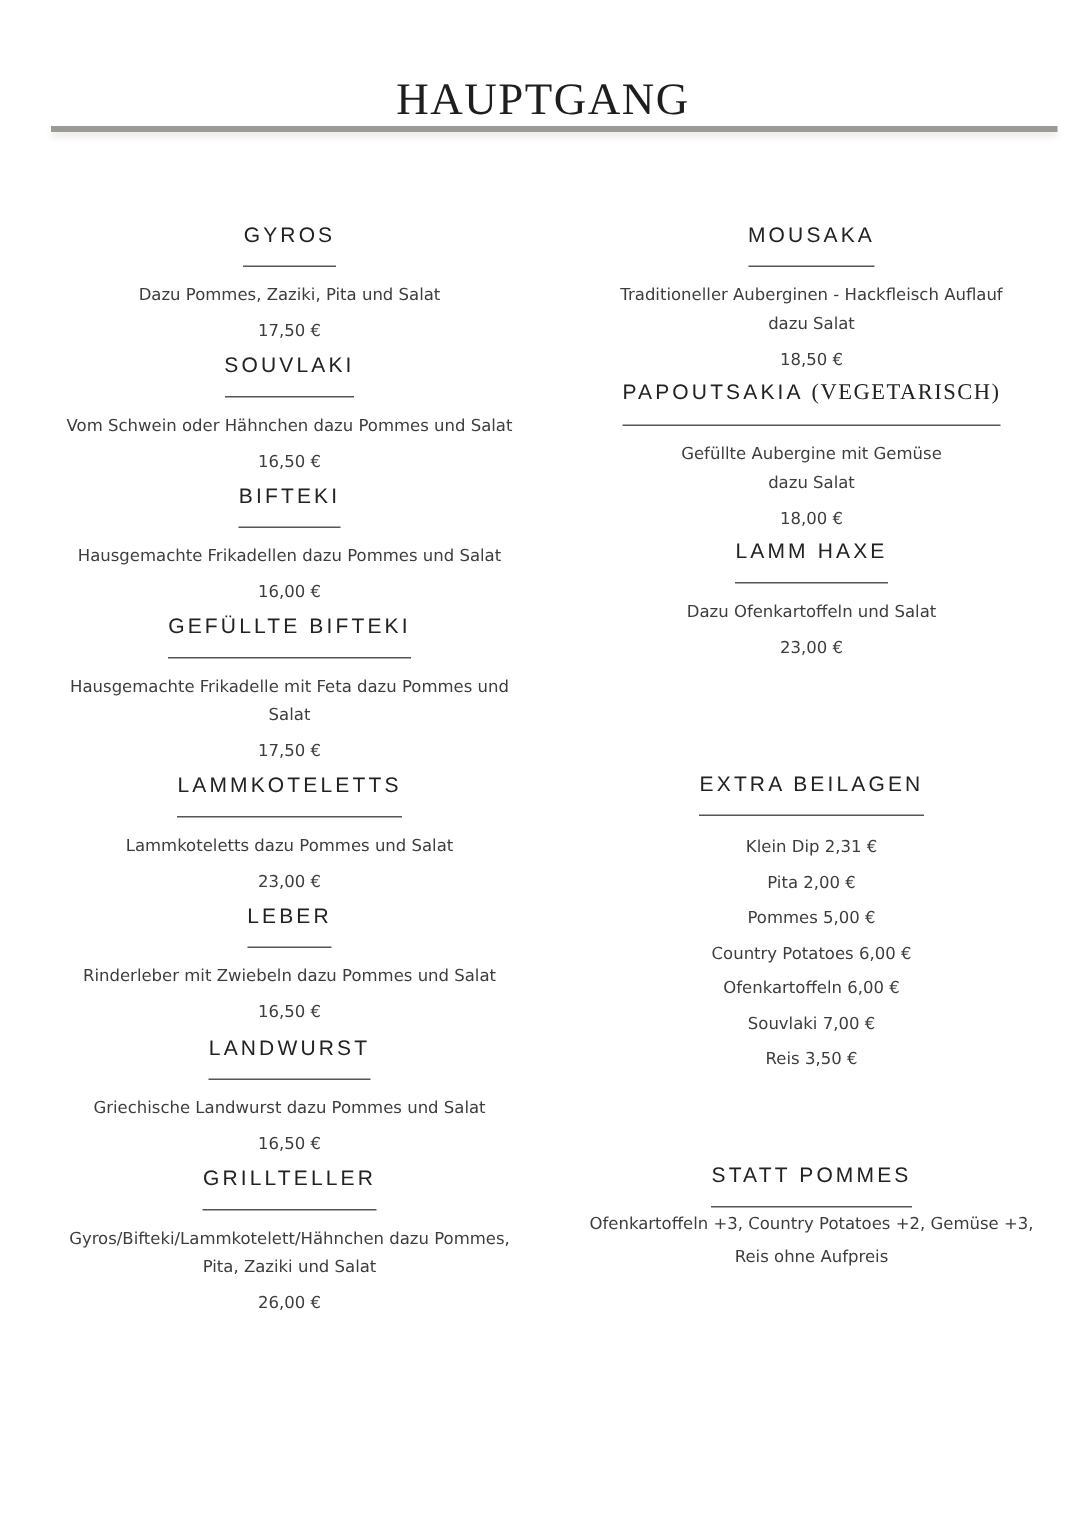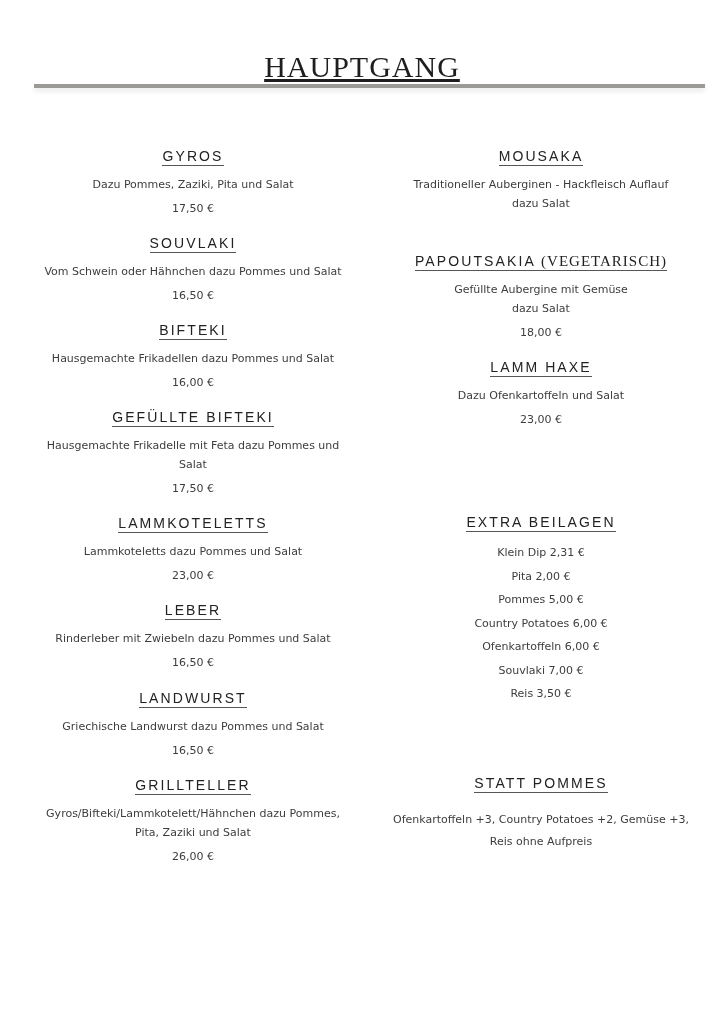--- a/index.html
+++ b/index.html
@@ -1,35 +1,35 @@
 <!DOCTYPE html>
 <html><head>
 <meta charset="utf-8">
 <style>
   html, body { margin:0; padding:0; background:#ffffff; }
   body { width:724px; height:1024px; position:relative; overflow:hidden;
          font-family:"DejaVu Sans", sans-serif; color:#3a3a3a; }
   .title { position:absolute; top:30px; left:0; width:724px; text-align:center;
            font-family:"Liberation Serif", serif; font-size:30px; letter-spacing:1px;
-           color:#1e1e1e; font-weight:normal;text-decoration:underline; }
+           color:#1e1e1e; font-weight:normal; }
   .rule { position:absolute; top:84px; left:34px; width:671px; height:4px;
           background:#9c9a97; box-shadow:0 3px 5px rgba(0,0,0,0.10); }
   .section { position:absolute; text-align:center; }
   .col-left { left:28px; width:330px; }
   .col-right { left:380px; width:322px; }
   .heading { display:inline-block; font-family:"Liberation Sans", sans-serif;
              font-size:14px; letter-spacing:2.1px; color:#222222;
-             border-bottom:1px solid #555; line-height:15px; padding-bottom:1px; margin:0; }
+             border-bottom:1px solid #555; line-height:15px; padding-bottom:13px; margin:0; }
   .heading .veg { font-family:"Liberation Serif", serif; font-variant:small-caps;
                   letter-spacing:1px; font-size:15px; }
   .desc { font-size:11px; color:#3d3d3d; line-height:19px; margin-top:9px; }
   .price { font-size:11px; color:#3d3d3d; line-height:19px; margin-top:5px; }
   .list { margin-top:9px; }
   .list div { font-size:11px; color:#3d3d3d; line-height:23.5px; }
-  .statt { font-size:11px; color:#3d3d3d; line-height:22px; margin-top:16px; }
+  .statt { font-size:11px; color:#3d3d3d; line-height:22px; margin-top:0; }
 </style>
 </head>
 <body>
 
 <h1 class="title">HAUPTGANG</h1>
 <div class="rule"></div>
 
 <div class="section col-left" style="top:146px">
   <div class="heading">GYROS</div>
   <div class="desc">Dazu Pommes, Zaziki, Pita und Salat</div>
@@ -83,20 +83,21 @@
   </div>
   <div class="price">26,00 €</div>
 </div>
 
 <div class="section col-right" style="top:146px">
   <div class="heading">MOUSAKA</div>
   <div class="desc">
     <div>Traditioneller Auberginen - Hackfleisch Auflauf</div>
     <div>dazu Salat</div>
   </div>
+  <div class="price">18,50 €</div>
 </div>
 
 <div class="section col-right" style="top:251px">
   <div class="heading"><span>PAPOUTSAKIA</span> <span class="veg">(VEGETARISCH)</span></div>
   <div class="desc">
     <div>Gefüllte Aubergine mit Gemüse</div>
     <div>dazu Salat</div>
   </div>
   <div class="price">18,00 €</div>
 </div>

